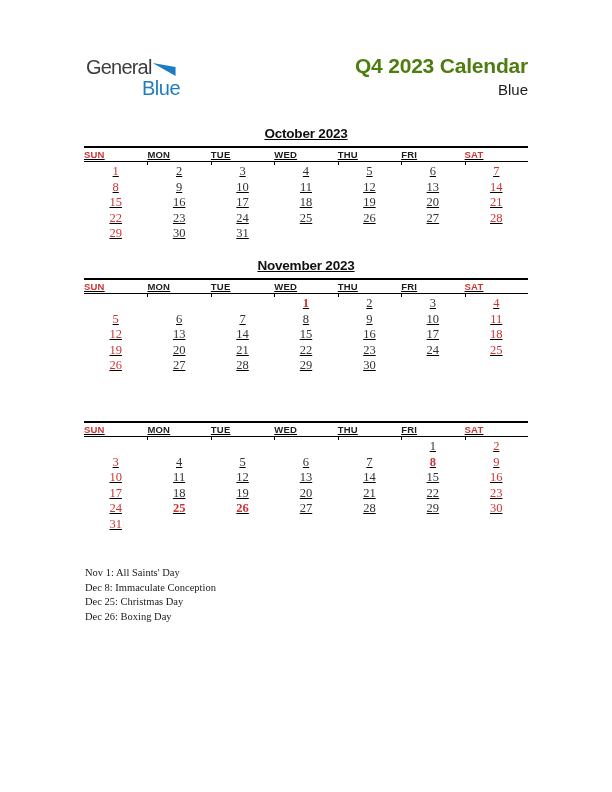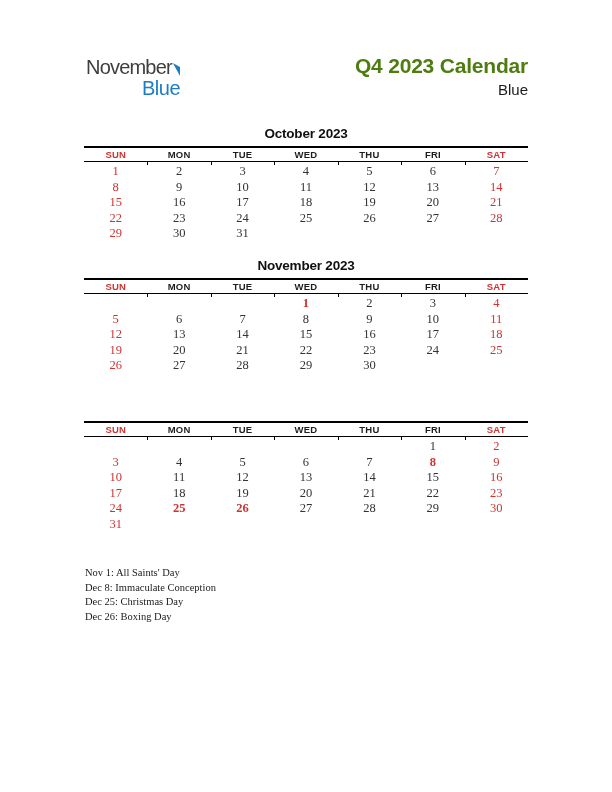--- a/index.html
+++ b/index.html
@@ -13,51 +13,51 @@
   .logo-row{display:flex;align-items:flex-end;justify-content:flex-start;}
   .logo-general{font-size:20px;color:#3e3e3e;letter-spacing:-0.8px;line-height:1;}
   .logo-triangle{width:23px;height:13px;background:var(--logo-blue,#1e7cc2);
     clip-path:polygon(0 0,100% 30%,100% 100%);margin-left:1px;margin-bottom:1px;}
   .logo-blue{font-size:20px;color:var(--logo-blue,#1e7cc2);letter-spacing:-0.5px;
     line-height:1;text-align:right;margin-top:1px;}
   .header-right{position:absolute;right:84px;top:55px;text-align:right;}
   .doc-title{font-size:21px;font-weight:bold;color:#4d7c0f;letter-spacing:-0.2px;line-height:1.05;}
   .doc-subtitle{font-size:15px;color:#1a1a1a;margin-top:4px;}
   
-  .month{position:absolute;left:84px;width:444px;}
+  .month{position:absolute;left:84px;width:444px;text-decoration:underline;}
   #month-0{top:126px;}
   #month-1{top:258px;}
   #month-2{top:421px;}
   .month-title{text-align:center;font-size:13.5px;font-weight:bold;color:#101010;
     line-height:16px;margin-bottom:4px;letter-spacing:-0.2px;}
   .weekday-row{display:grid;grid-template-columns:repeat(7,1fr);
     border-top:2px solid #000;border-bottom:1.5px solid #000;
     height:13px;align-items:center;}
-  .weekday-cell{text-align:center;font-size:9.5px;font-weight:bold;color:#1d1d1d;letter-spacing:0.2px;}
+  .weekday-cell{font-size:9.5px;font-weight:bold;color:#1d1d1d;letter-spacing:0.2px;}
   .weekday-cell.weekend{color:var(--red,#cc3333);}
   .ticks{position:relative;height:0;}
   .tick{position:absolute;top:0;width:1px;height:3px;background:#000;}
   .weeks{padding-top:2px;}
   .week{display:grid;grid-template-columns:repeat(7,1fr);height:15.5px;}
   .day{text-align:center;font-family:"Liberation Serif",serif;font-size:12.5px;
     line-height:15.5px;color:#333;}
   .day.we{color:var(--red,#cc3333);}
   .day.hol{color:var(--red,#cc3333);font-weight:bold;}
   
   .holiday-notes{position:absolute;left:85px;top:566px;}
   .note{font-size:10.5px;color:#1a1a1a;line-height:14.6px;font-family:Liberation Serif, serif;}
 </style>
 </head>
 <body>
 
 <div class="page" style="--red: #CC3333; --logo-blue: #1E7CC2;">
 
   <div class="logo">
     <div class="logo-row">
-      <span class="logo-general">November</span>
+      <span class="logo-general">General</span>
       <span class="logo-triangle"></span>
     </div>
     <div class="logo-blue">Blue</div>
   </div>
 
   <div class="header-right">
     <div class="doc-title">Q4 2023 Calendar</div>
     <div class="doc-subtitle">Blue</div>
   </div>
 

